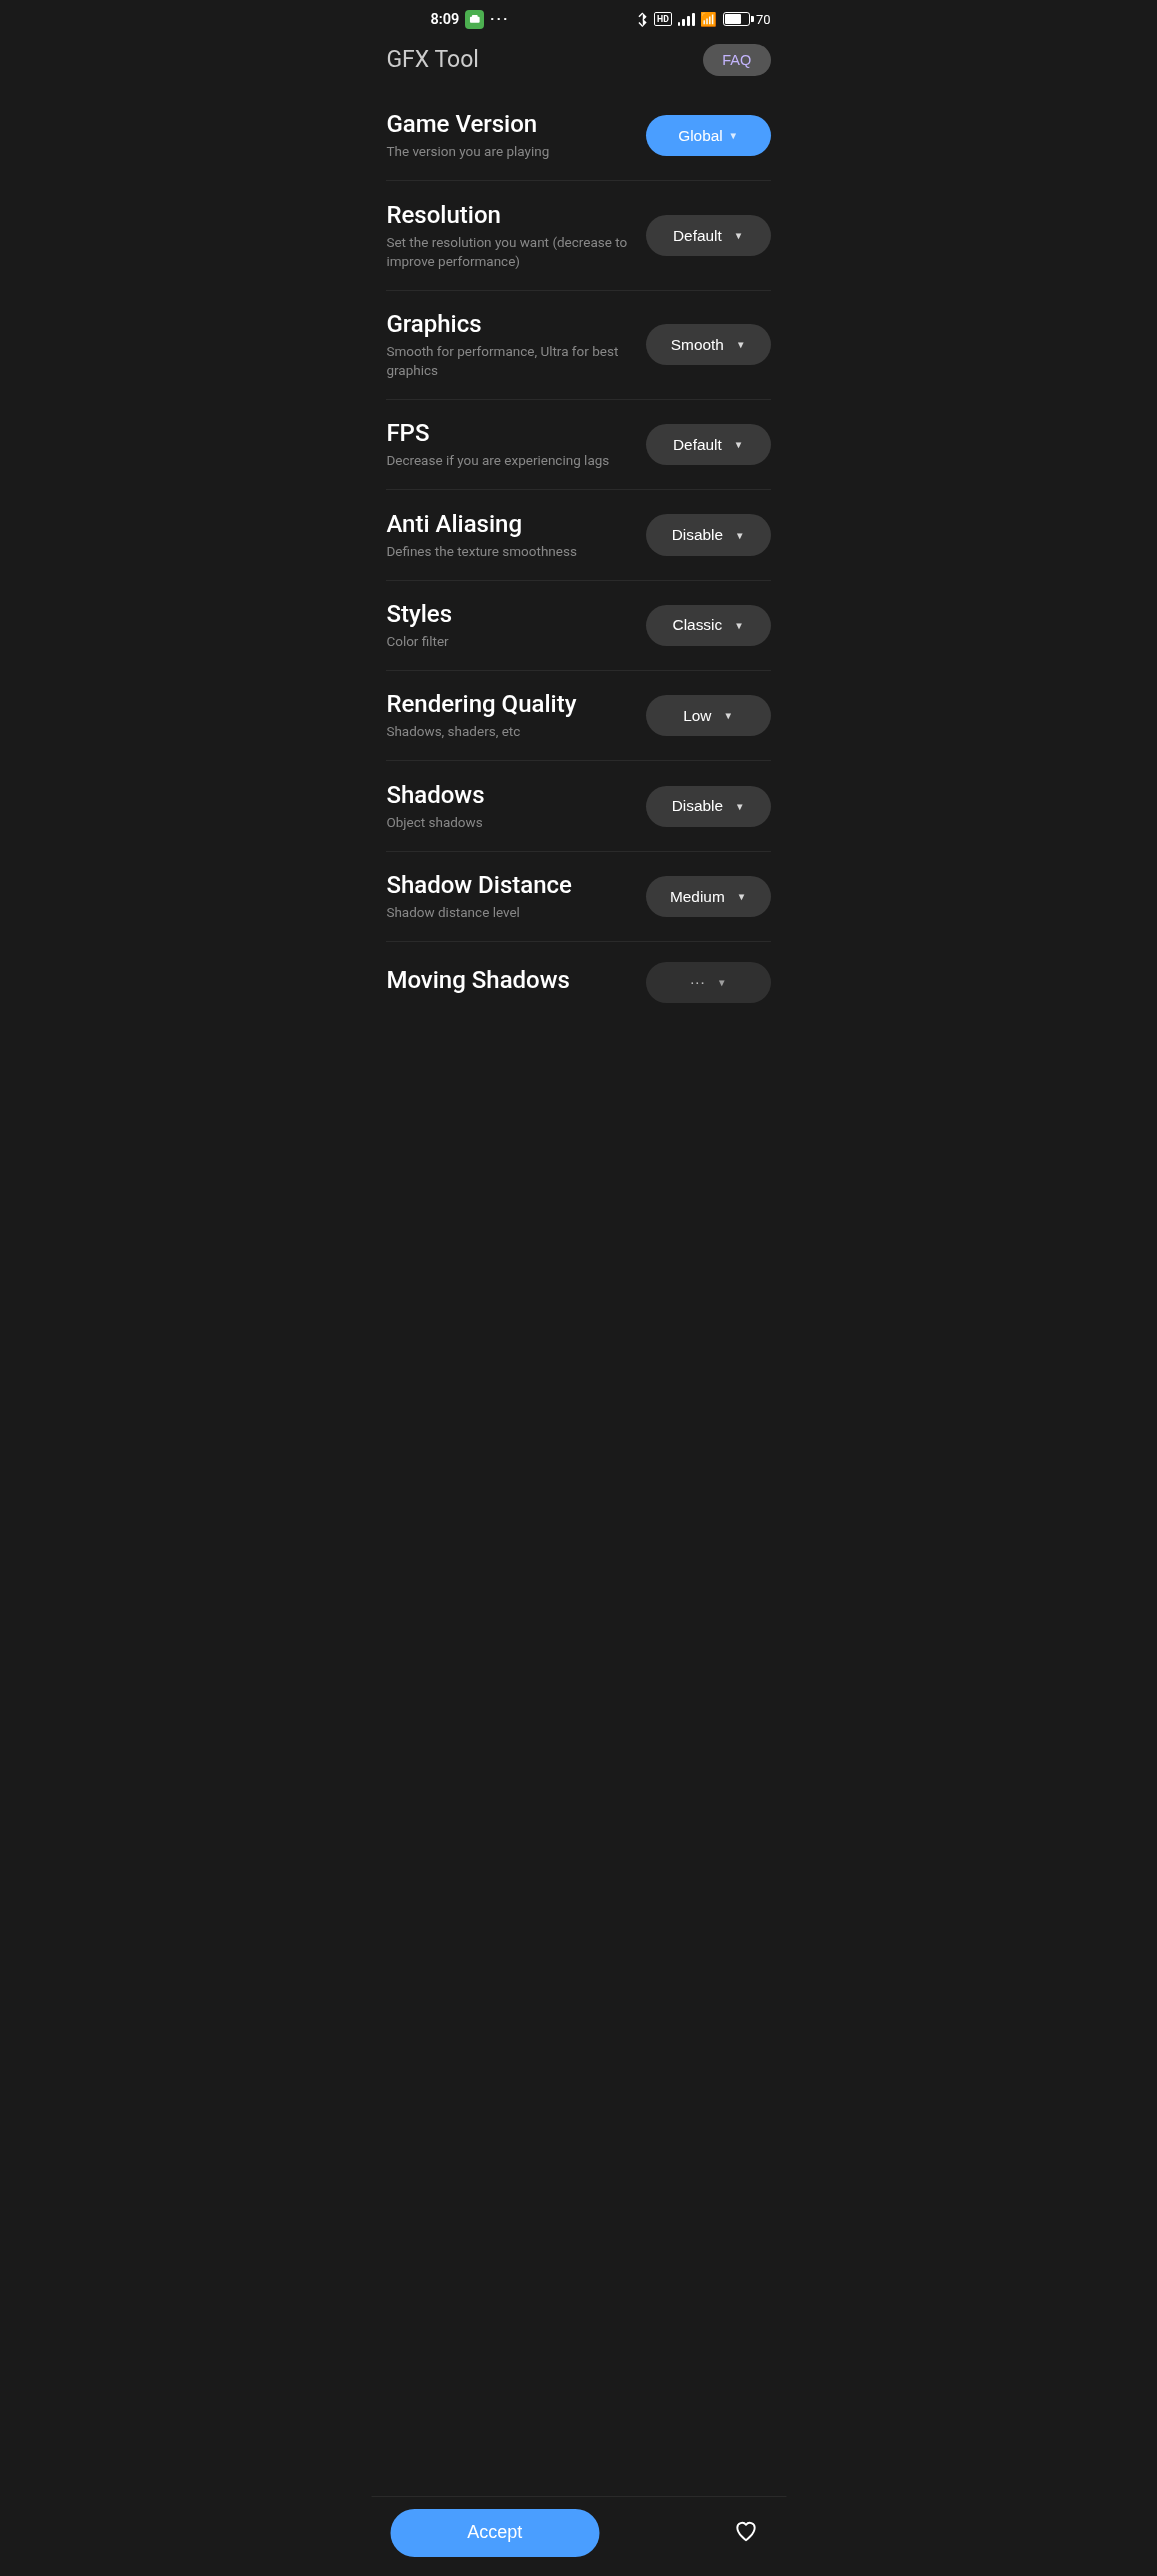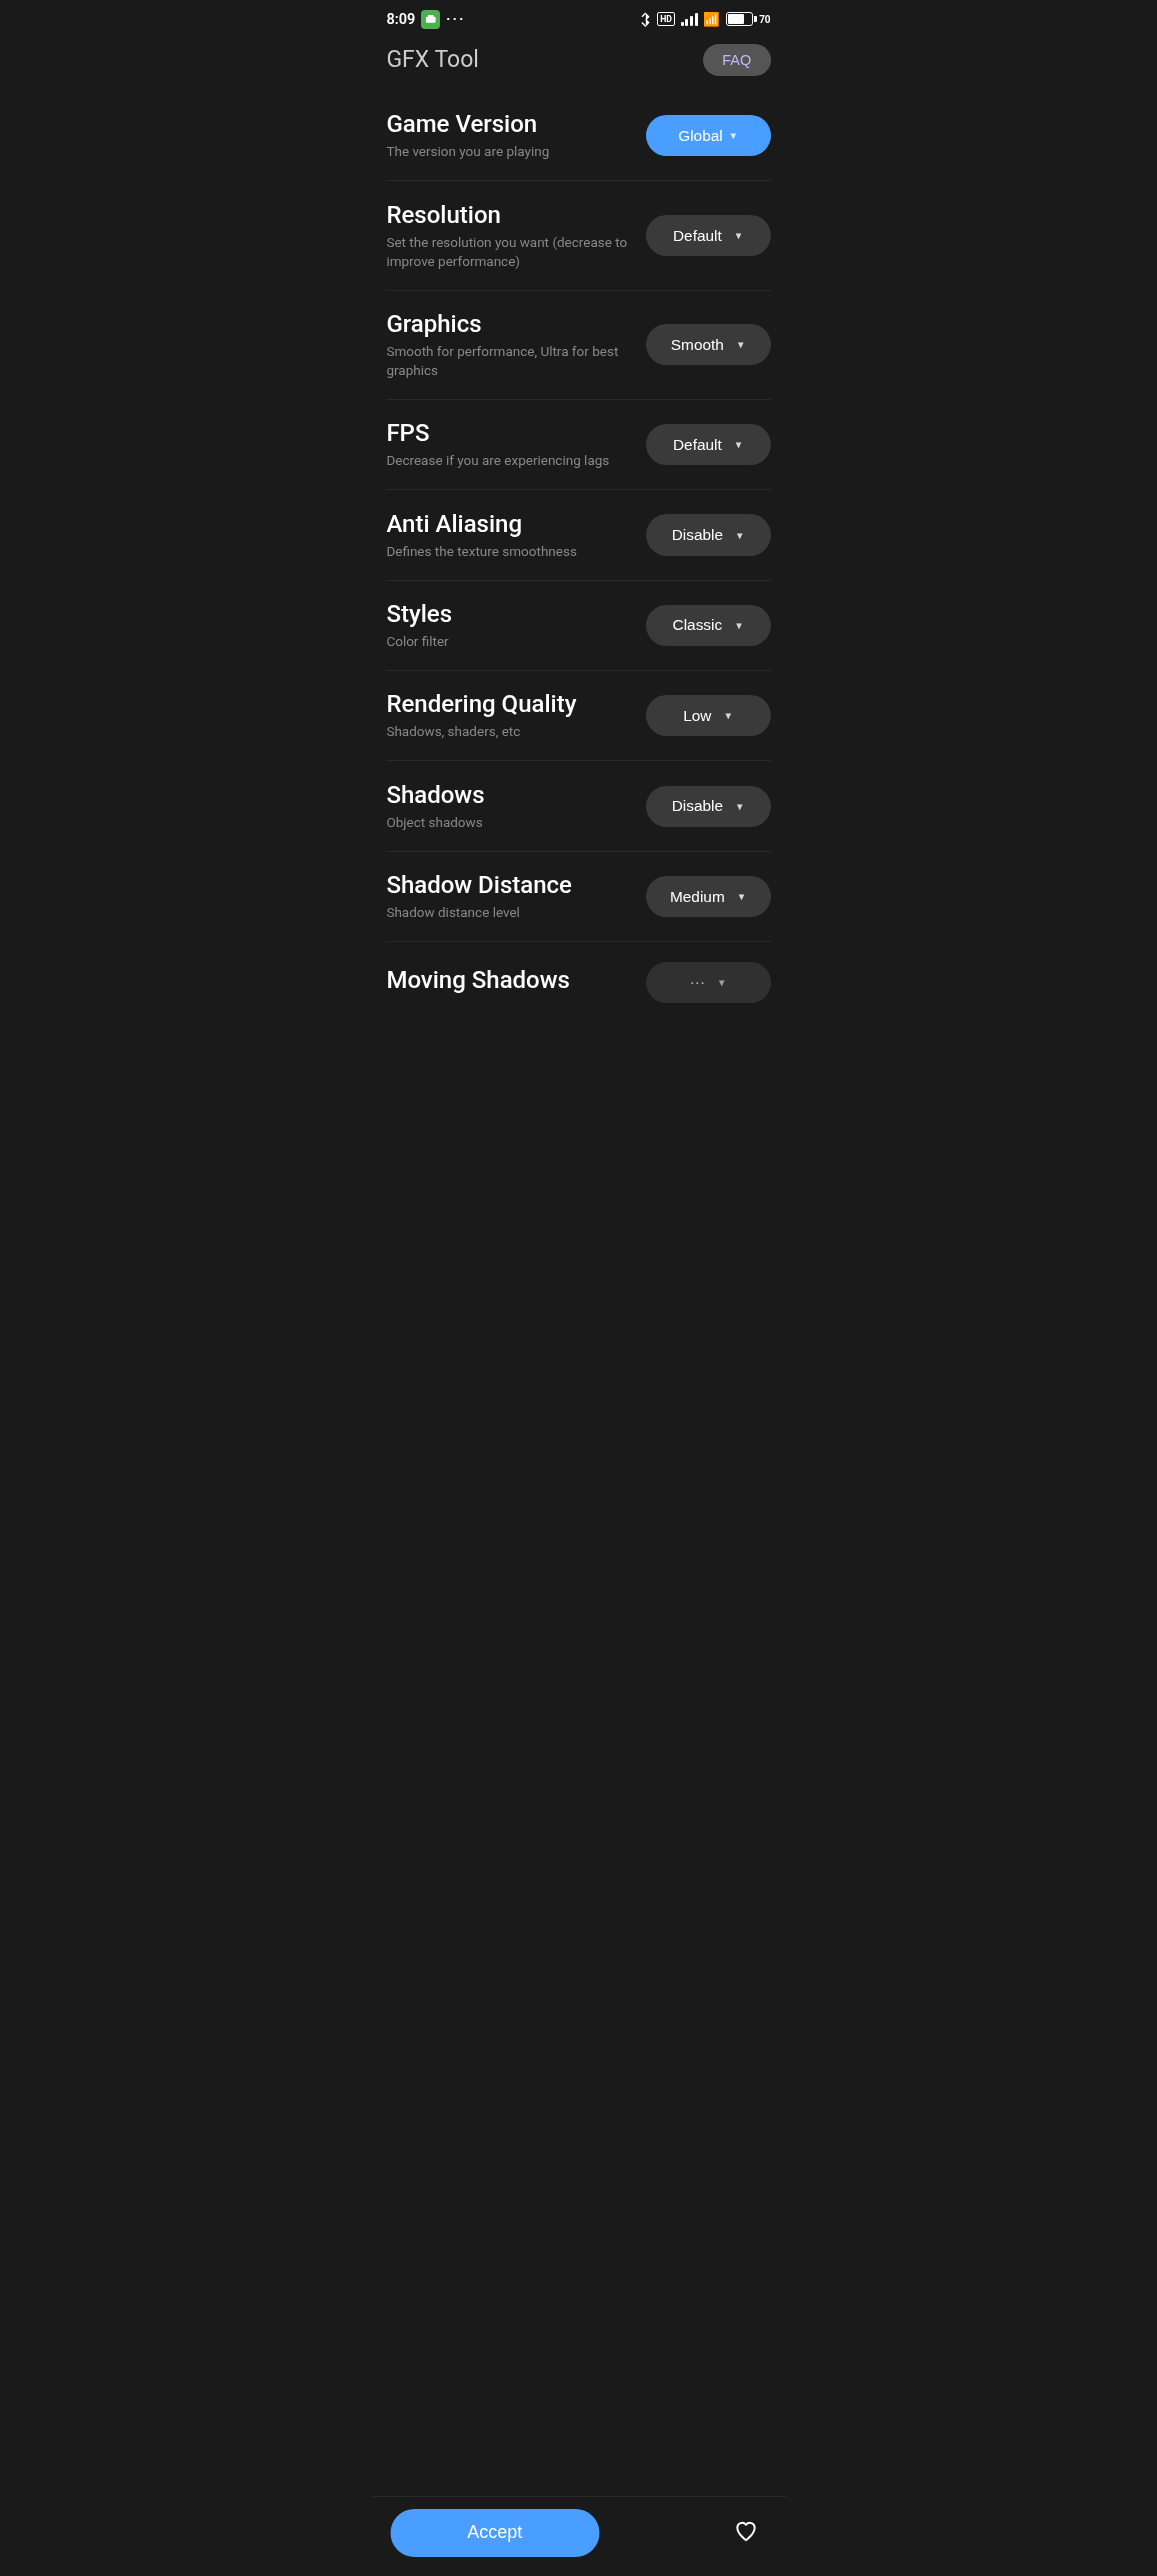--- a/index.html
+++ b/index.html
@@ -26,20 +26,21 @@
       padding: 9.6px 15.4px 5.8px;
       background-color: #1a1a1a;
     }
 
     .status-left {
       display: flex;
       align-items: center;
       gap: 5.8px;
       font-size: 14.5px;
       font-weight: 600;
+      margin-left: 44px;
     }
 
     .status-icon-app {
       width: 19.3px;
       height: 19.3px;
       background: #4caf50;
       border-radius: 3.9px;
       display: flex;
       align-items: center;
       justify-content: center;
@@ -92,22 +93,22 @@
     }
 
     .battery-fill {
       width: 70%;
       height: 100%;
       background: white;
       border-radius: 1px;
     }
 
     .battery-text {
-      font-size: 10px;
-      font-weight: 700;
+      font-size: 13px;
+      font-weight: 400;
     }
 
     
     .app-header {
       display: flex;
       justify-content: space-between;
       align-items: center;
       padding: 9.6px 15.4px 15.4px;
       background-color: #1a1a1a;
     }

